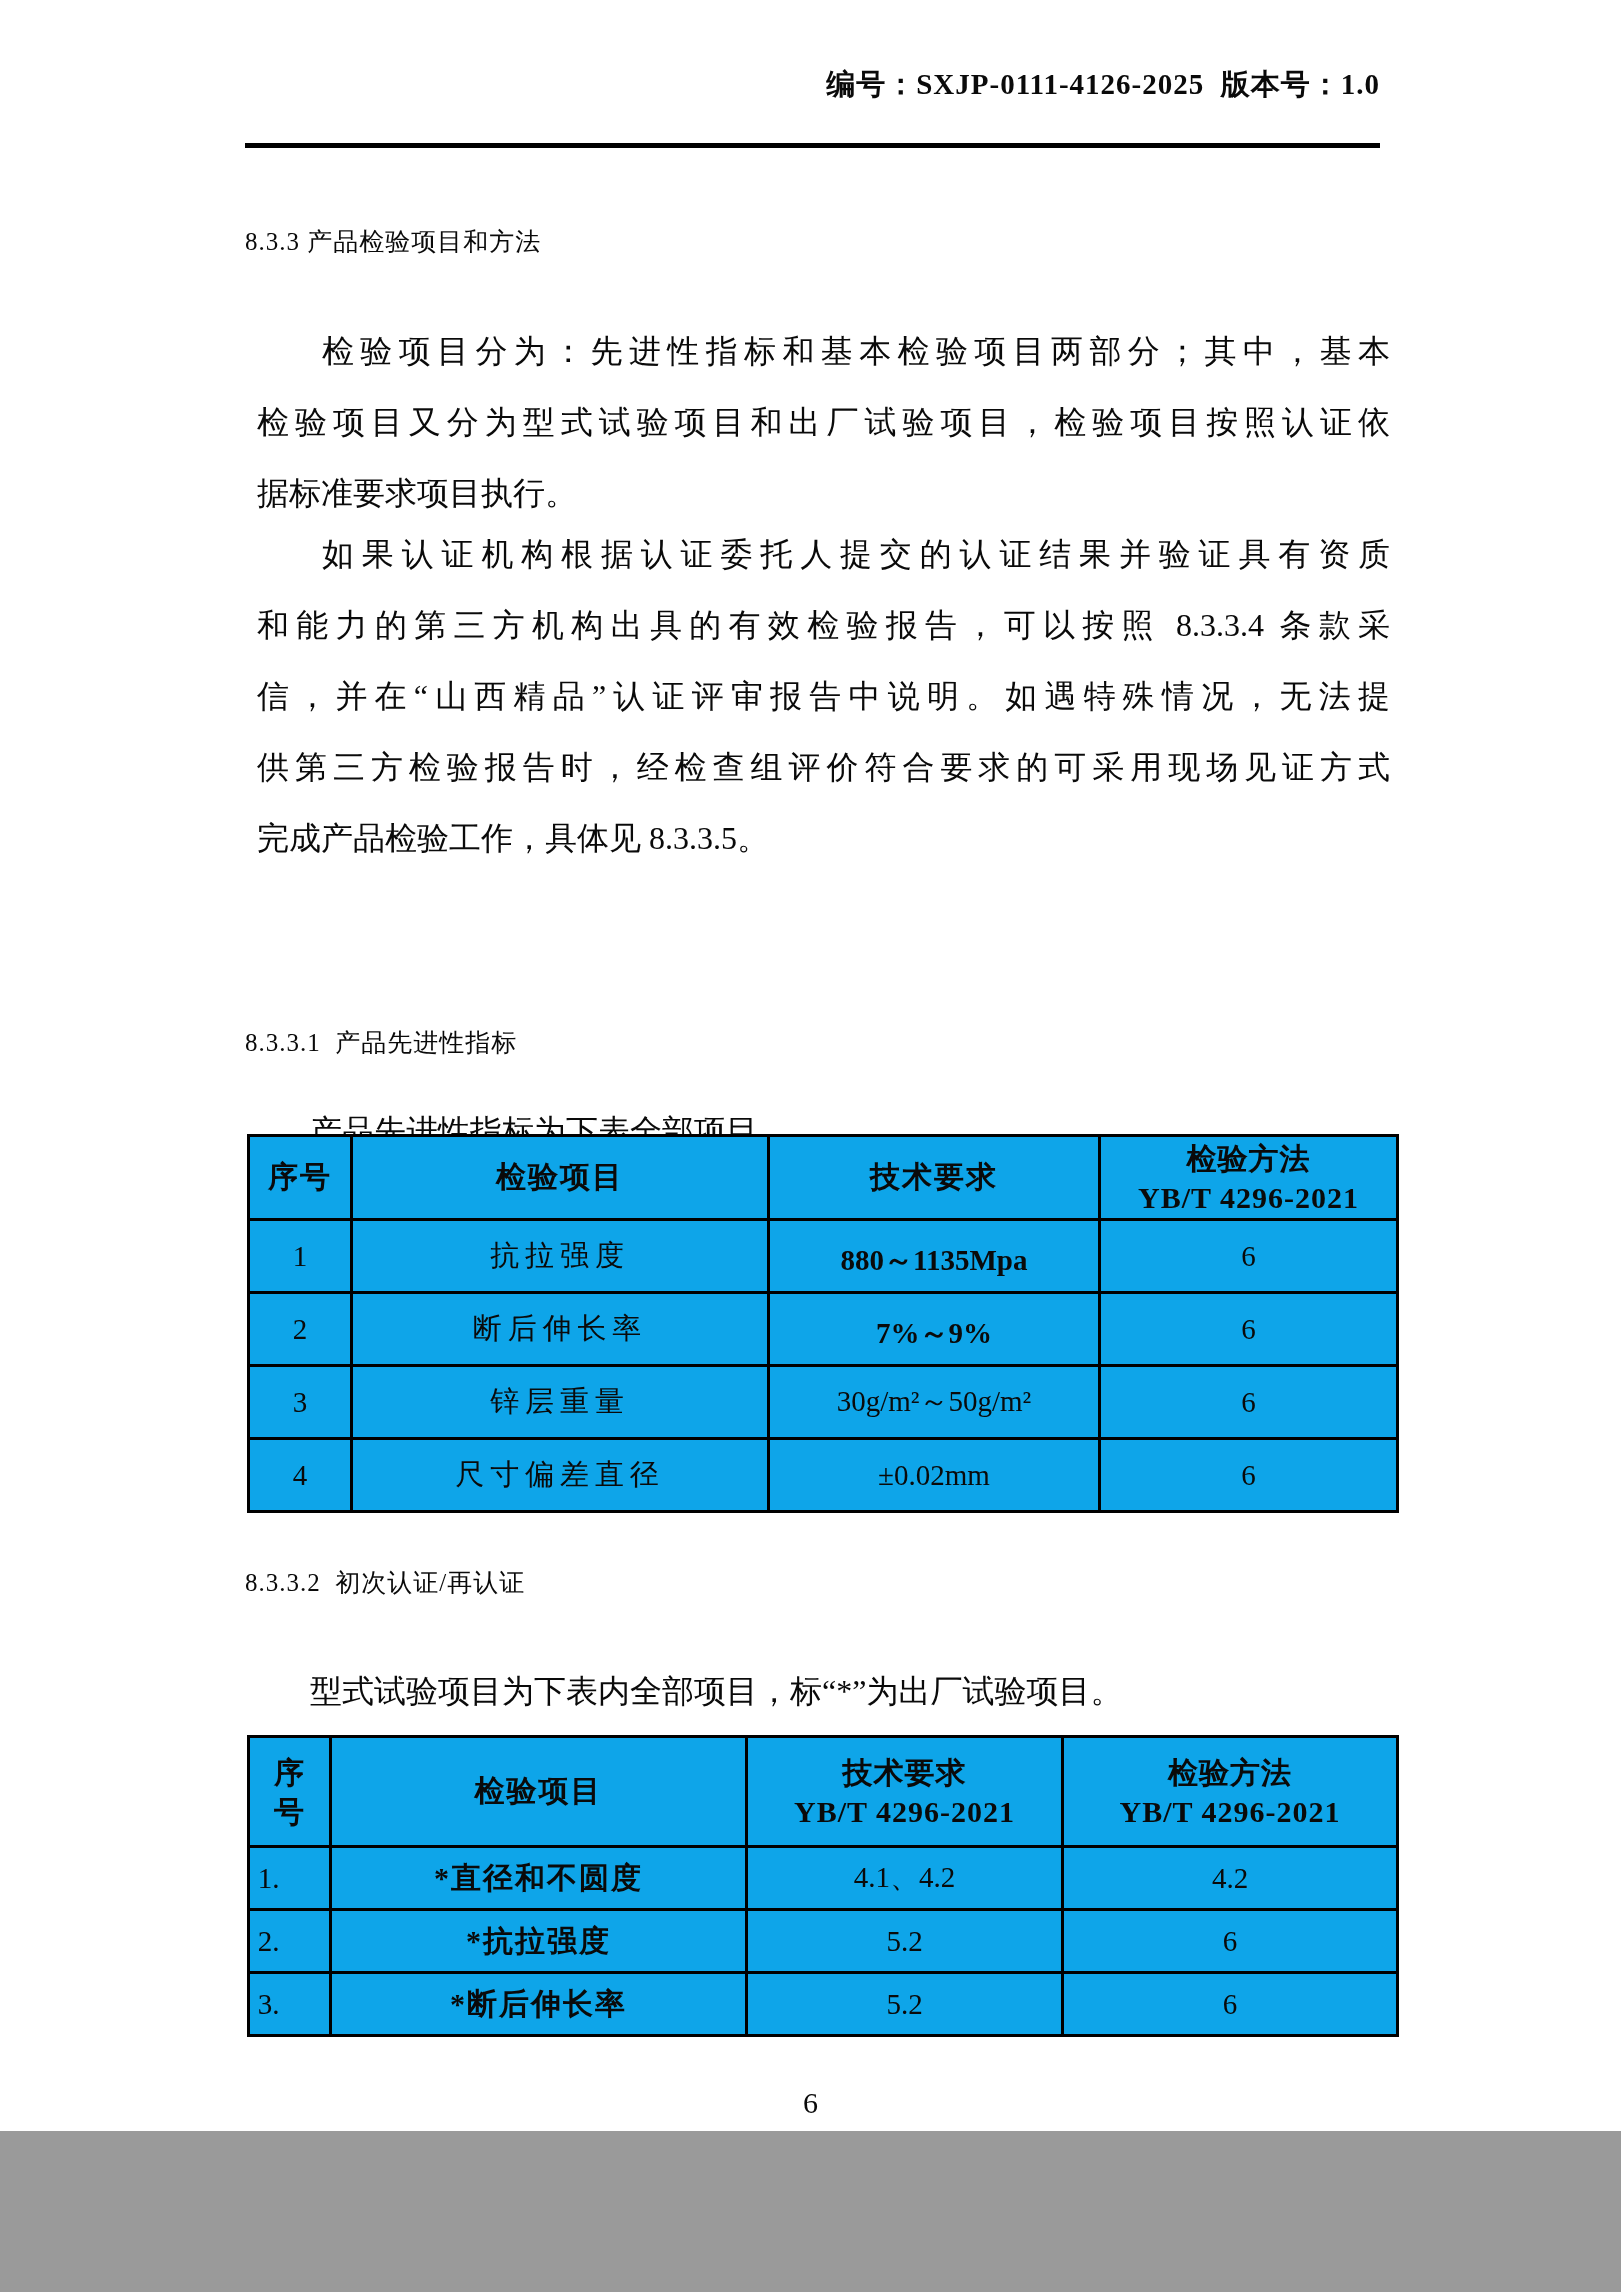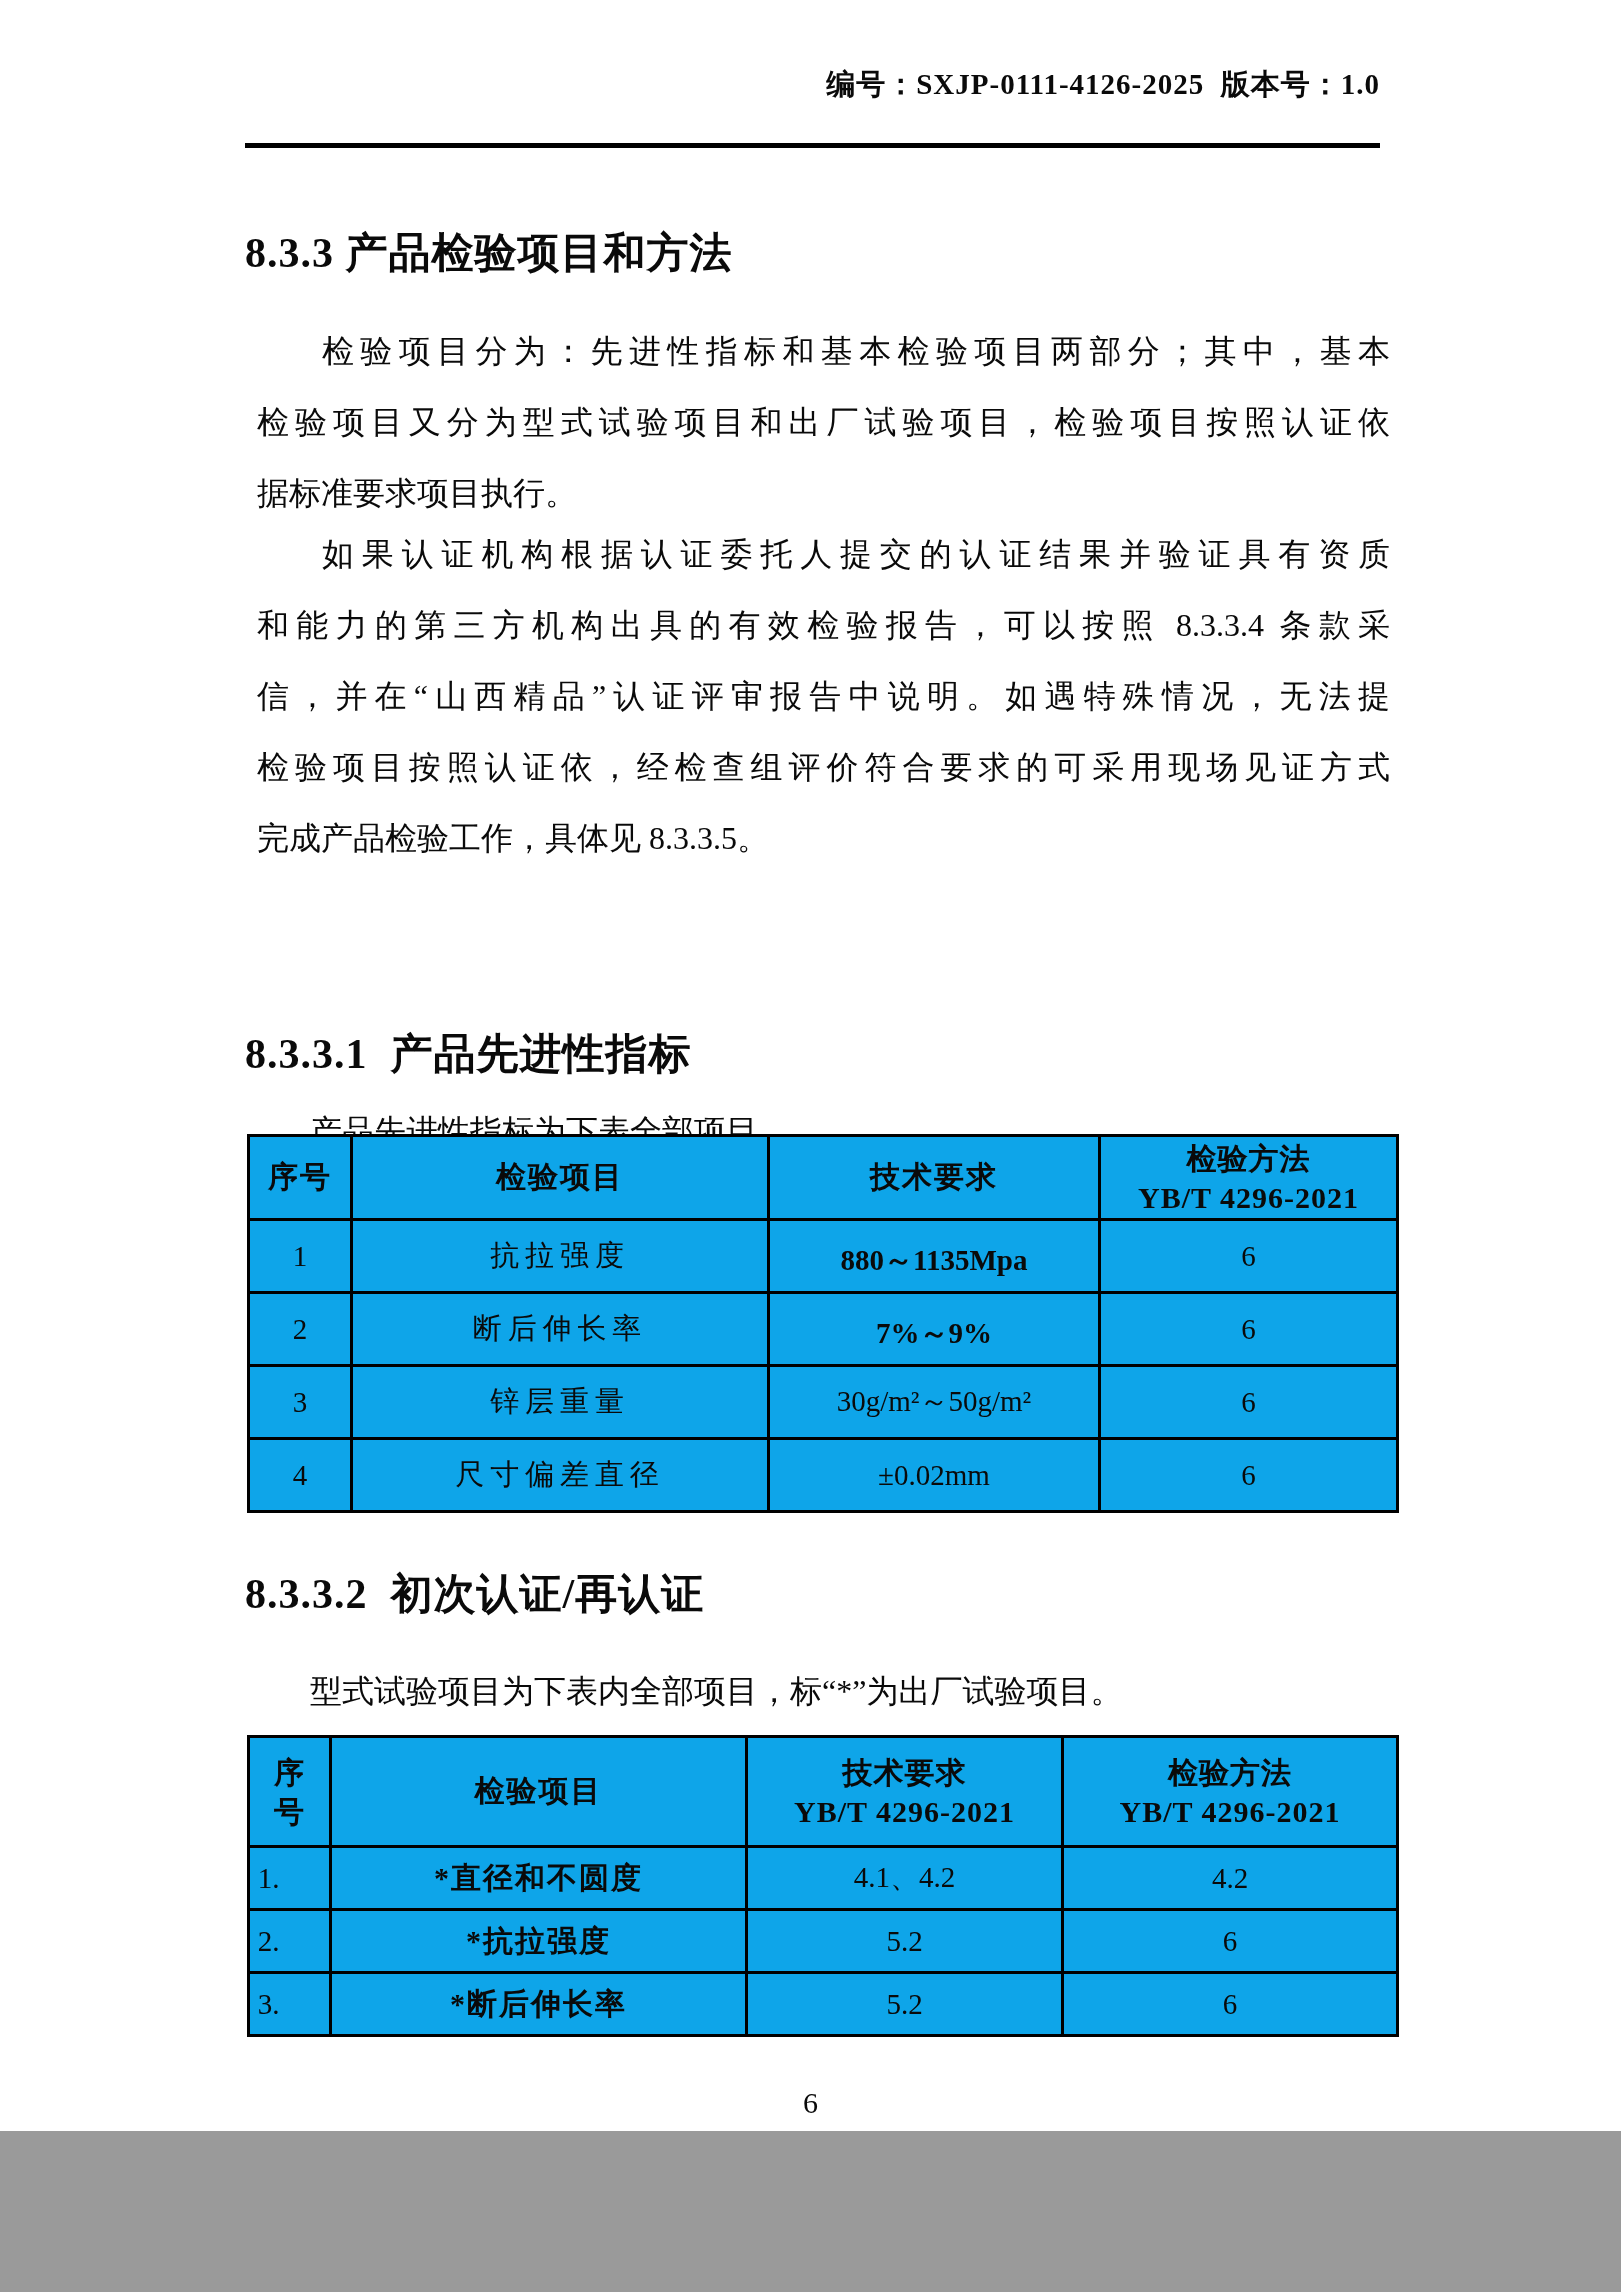--- a/index.html
+++ b/index.html
@@ -29,22 +29,22 @@
     letter-spacing: 1px;
   }
   .header-rule {
     left: 245px; top: 143px; width: 1135px; height: 4.9px;
     background: #000000;
   }
 
   
   .heading {
     left: 245px;
-    font-size: 42px;
-    font-weight: bold;
+    font-size: 25px;
+    font-weight: normal;
     white-space: pre-wrap;
     letter-spacing: 1px;
   }
   .h-833  { top: 225px; }
   .h-8331 { top: 978px; margin-top: 48px; }
   .h-8332 { top: 1566px; }
 
   
   .para {
     left: 245px; width: 1133px;
@@ -119,21 +119,21 @@
   <div class="abs para p1">
     <div class="line fill indent">检验项目分为：先进性指标和基本检验项目两部分；其中，基本</div>
     <div class="line fill">检验项目又分为型式试验项目和出厂试验项目，检验项目按照认证依</div>
     <div class="line">据标准要求项目执行。</div>
   </div>
 
   <div class="abs para p2">
     <div class="line fill indent">如果认证机构根据认证委托人提交的认证结果并验证具有资质</div>
     <div class="line fill">和能力的第三方机构出具的有效检验报告，可以按照 8.3.3.4 条款采</div>
     <div class="line fill">信，并在“山西精品”认证评审报告中说明。如遇特殊情况，无法提</div>
-    <div class="line fill">检验项目按照认证依，经检查组评价符合要求的可采用现场见证方式</div>
+    <div class="line fill">供第三方检验报告时，经检查组评价符合要求的可采用现场见证方式</div>
     <div class="line">完成产品检验工作，具体见 8.3.3.5。</div>
   </div>
 
   <div class="abs heading h-8331">8.3.3.1  产品先进性指标</div>
   <div class="abs intro intro1">产品先进性指标为下表全部项目。</div>
 
   <table class="doc-table t1">
     <colgroup>
       <col style="width:103px">
         <col style="width:417px">

